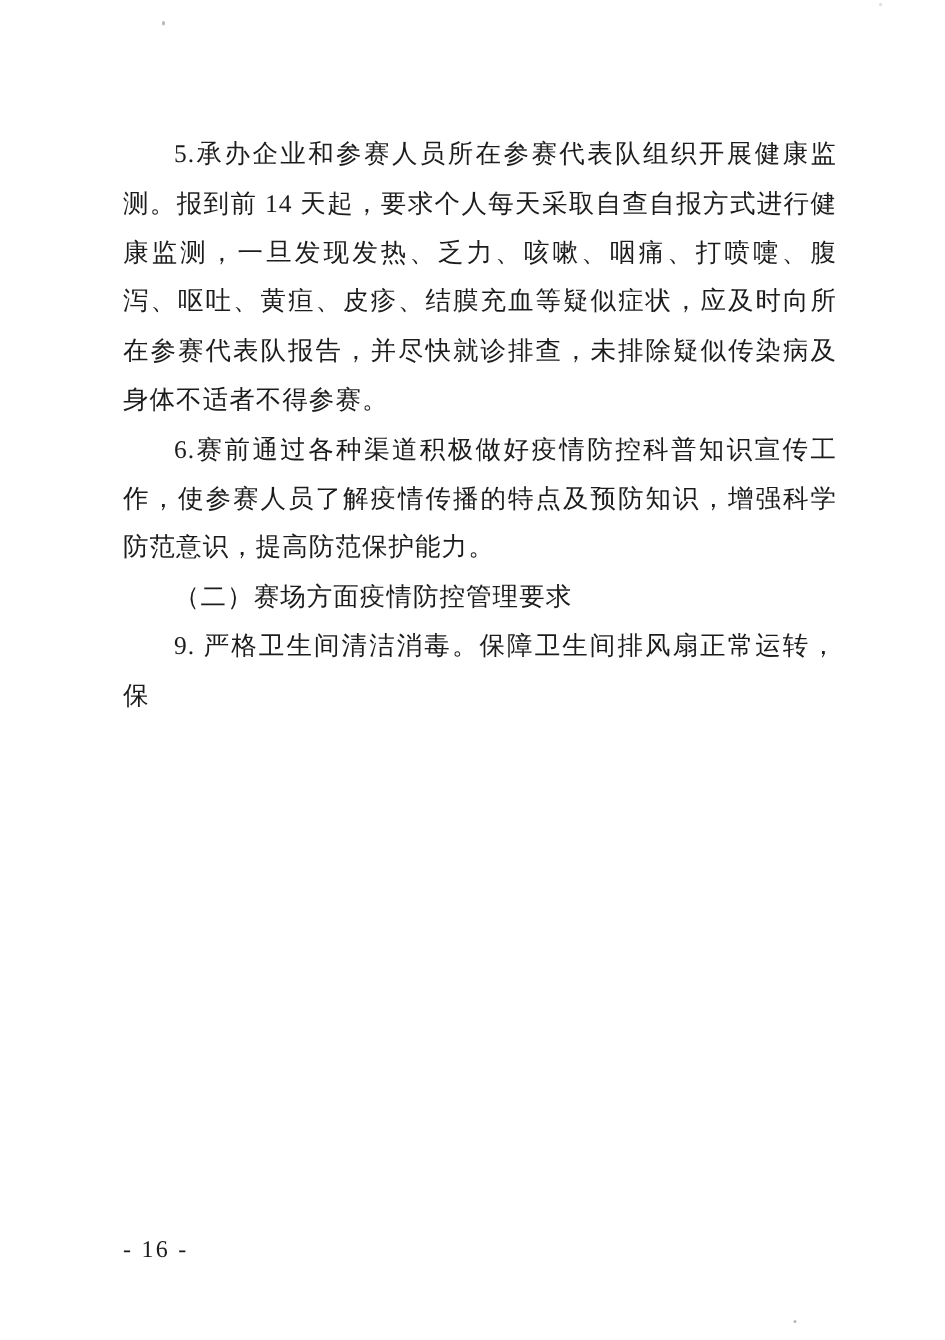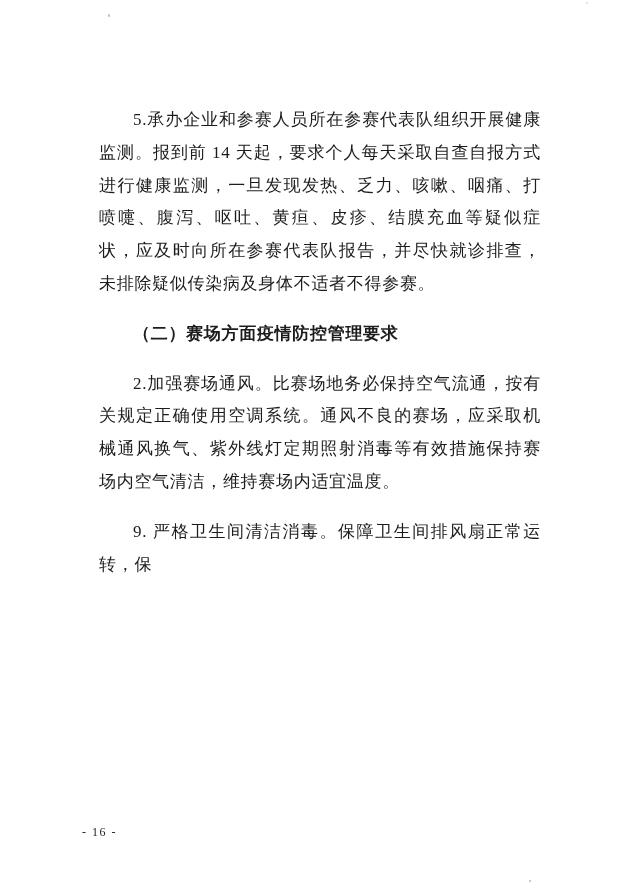--- a/index.html
+++ b/index.html
@@ -20,53 +20,53 @@
     position: absolute;
     left: 82px;
     top: 87px;
     width: 476px;
     font-size: 17px;
     line-height: 32.8px;
     letter-spacing: 0.7px;
     text-align: justify;
   }
   .content p {
-    margin: 17px;
+    margin: 0;
     padding: 0;
     text-indent: 2em;
   }
   .content p.heading {
-    font-weight: bold;
+    font-weight: normal;
   }
   .page-number {
     position: absolute;
     left: 82px;
     top: 825px;
-    font-size: 12px;
+    font-size: 16px;
     letter-spacing: 1.5px;
     color: #1c1c1c;
     text-align: center;
   }
   .speck {
     position: absolute;
     background: #b9b9b9;
     border-radius: 50%;
   }
   .speck-1 { left: 108px; top: 14px; width: 2px; height: 3px; }
   .speck-2 { left: 529px; top: 880px; width: 2px; height: 2px; }
   .speck-3 { left: 586px; top: 2px; width: 2px; height: 2px; opacity: .5; }
 </style>
 </head>
 <body>
 
 <div class="page">
   <div class="content">
     <p>5.承办企业和参赛人员所在参赛代表队组织开展健康监测。报到前 14 天起，要求个人每天采取自查自报方式进行健康监测，一旦发现发热、乏力、咳嗽、咽痛、打喷嚏、腹泻、呕吐、黄疸、皮疹、结膜充血等疑似症状，应及时向所在参赛代表队报告，并尽快就诊排查，未排除疑似传染病及身体不适者不得参赛。</p>
+    <p>6.赛前通过各种渠道积极做好疫情防控科普知识宣传工作，使参赛人员了解疫情传播的特点及预防知识，增强科学防范意识，提高防范保护能力。</p>
     <p class="heading">（二）赛场方面疫情防控管理要求</p>
-    <p>2.加强赛场通风。比赛场地务必保持空气流通，按有关规定正确使用空调系统。通风不良的赛场，应采取机械通风换气、紫外线灯定期照射消毒等有效措施保持赛场内空气清洁，维持赛场内适宜温度。</p>
     <p>9. 严格卫生间清洁消毒。保障卫生间排风扇正常运转，保</p>
   </div>
 
   <div class="page-number">- 16 -</div>
 
   <div class="speck speck-1"></div>
   <div class="speck speck-2"></div>
   <div class="speck speck-3"></div>
 </div>
 

